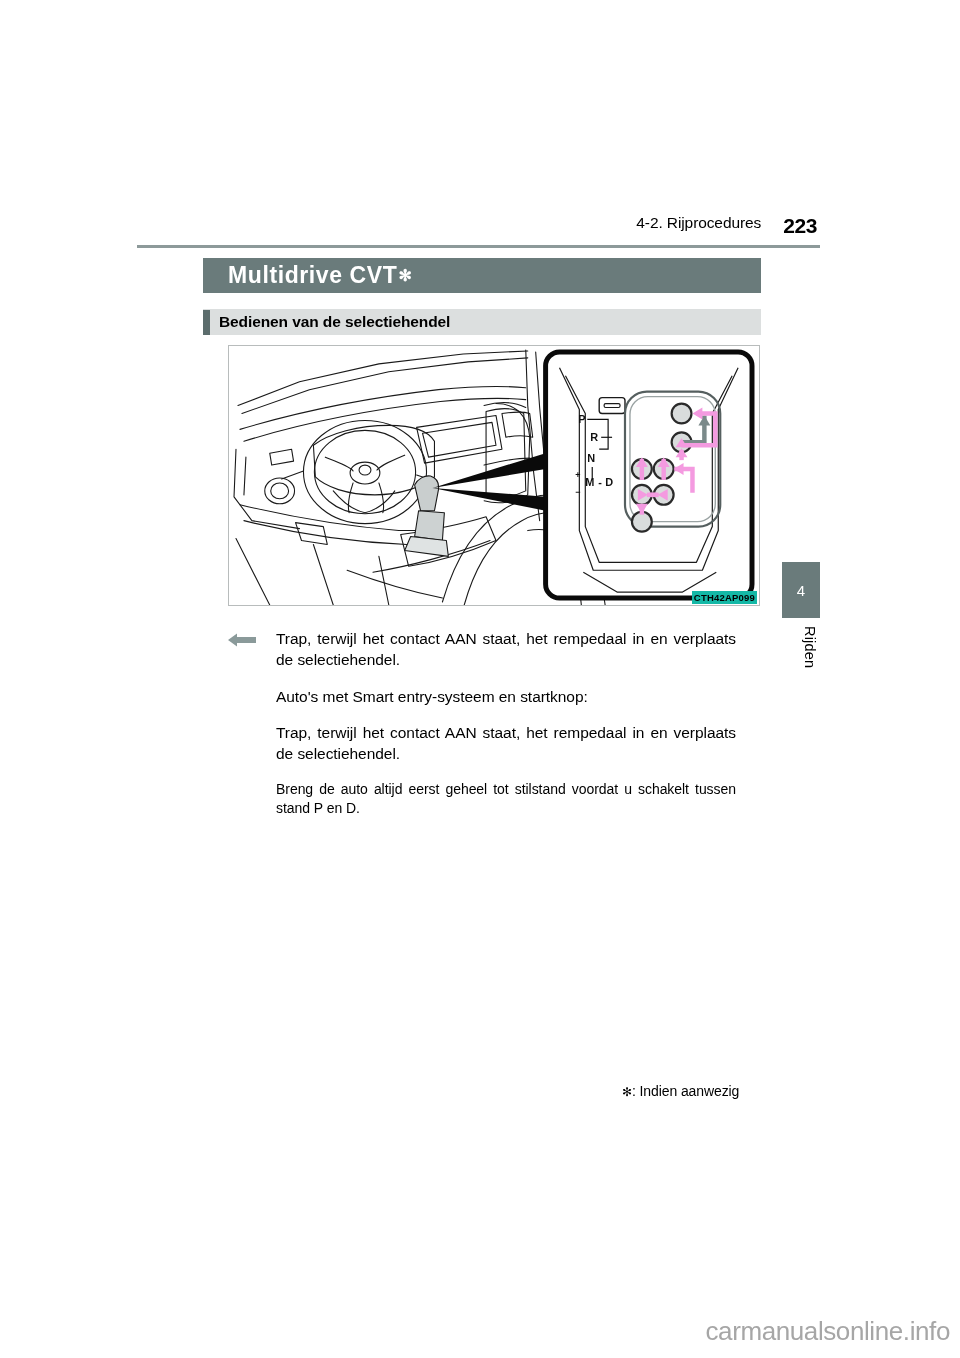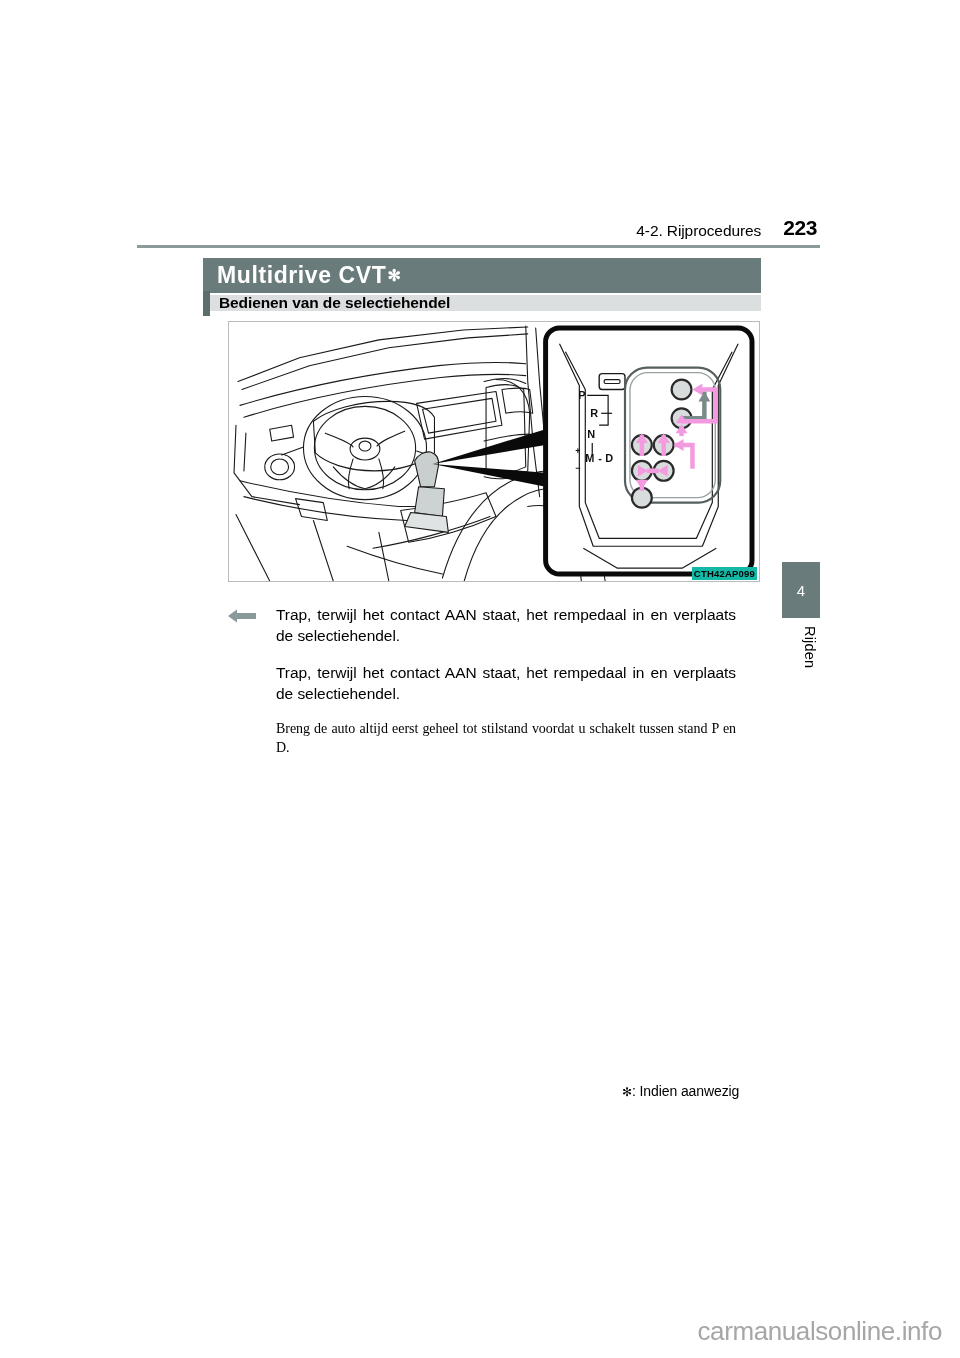--- a/index.html
+++ b/index.html
@@ -19,21 +19,21 @@
   
   #page-header {
     position: absolute;
     left: 137px;
     top: 214px;
     width: 683px;
     height: 36px;
   }
   #header-row {
     display: flex;
-    align-items: flex-end;
+    align-items: flex-start;
     justify-content: flex-end;
     height: 26px;
     gap: 22px;
     padding-right: 3px;
   }
   #section-ref {
     font-size: 15.5px;
     letter-spacing: -0.1px;
     color: #000;
   }
@@ -86,42 +86,42 @@
   }
 
   
   #title-bar {
     width: 558px;
     height: 35px;
     background: #6a7b7b;
     display: flex;
     align-items: center;
     box-sizing: border-box;
-    padding-left: 14px;
+    padding-left: 25px;
   }
   #title-text {
     color: #ffffff;
     font-size: 23px;
     font-weight: bold;
     letter-spacing: 0.6px;
     white-space: nowrap;
   }
   #title-asterisk {
     color: #ffffff;
     font-size: 16px;
     vertical-align: super;
     font-weight: bold;
     margin-left: 1px;
   }
 
   
   #subsection-bar {
-    margin-top: 2px;
+    margin-top: 16px;
     width: 558px;
-    height: 16px;
+    height: 26px;
     background: #dcdfdf;
     display: flex;
     align-items: center;
   }
   #subsection-marker {
     width: 7px;
     height: 25px;
     background: #5c6d6d;
     flex: 0 0 auto;
   }
@@ -183,21 +183,20 @@
   .para.lead {
     text-align: left;
   }
   .para + .para {
     margin-top: 12px;
   }
   .para.small {
     font-size: 14px;
     line-height: 19px;
     margin-top: 0;
-    font-family: Liberation Serif, serif;
   }
 
   
   #footnote {
     position: absolute;
     left: 622px;
     top: 1083px;
     font-size: 14px;
     letter-spacing: -0.1px;
   }
@@ -205,21 +204,21 @@
     font-size: 12px;
   }
 
   
   #watermark {
     position: absolute;
     left: 0;
     top: 1316px;
     width: 960px;
     text-align: right;
-    padding-right: 18px;
+    padding-right: 10px;
     box-sizing: border-box;
     font-size: 26px;
     color: #a6a6a6;
     letter-spacing: -0.4px;
   }
 </style>
 </head>
 <body>
 
 <div id="page-header">
@@ -394,20 +393,21 @@
       </g>
     </svg>
     <div id="figure-code">CTH42AP099</div>
   </div>
 
   <div id="body-block">
     <svg id="bullet-arrow" viewBox="0 0 30 14">
       <path d="M0 7 L9 0.5 L9 4 L28 4 L28 10 L9 10 L9 13.5 Z" fill="#8a9a9a"></path>
     </svg>
     <p class="para">Trap, terwijl het contact AAN staat, het rempedaal in en verplaats de selectiehendel.</p>
+    <p class="para lead">Auto's met Smart entry-systeem en startknop:</p>
     <p class="para">Trap, terwijl het contact AAN staat, het rempedaal in en verplaats de selectiehendel.</p>
     <p class="para small">Breng de auto altijd eerst geheel tot stilstand voordat u schakelt tussen stand P en D.</p>
   </div>
 
 </div>
 
 <div id="footnote"><span id="footnote-mark">✻</span><span>: Indien aanwezig</span></div>
 
 <div id="watermark">carmanualsonline.info</div>
 

